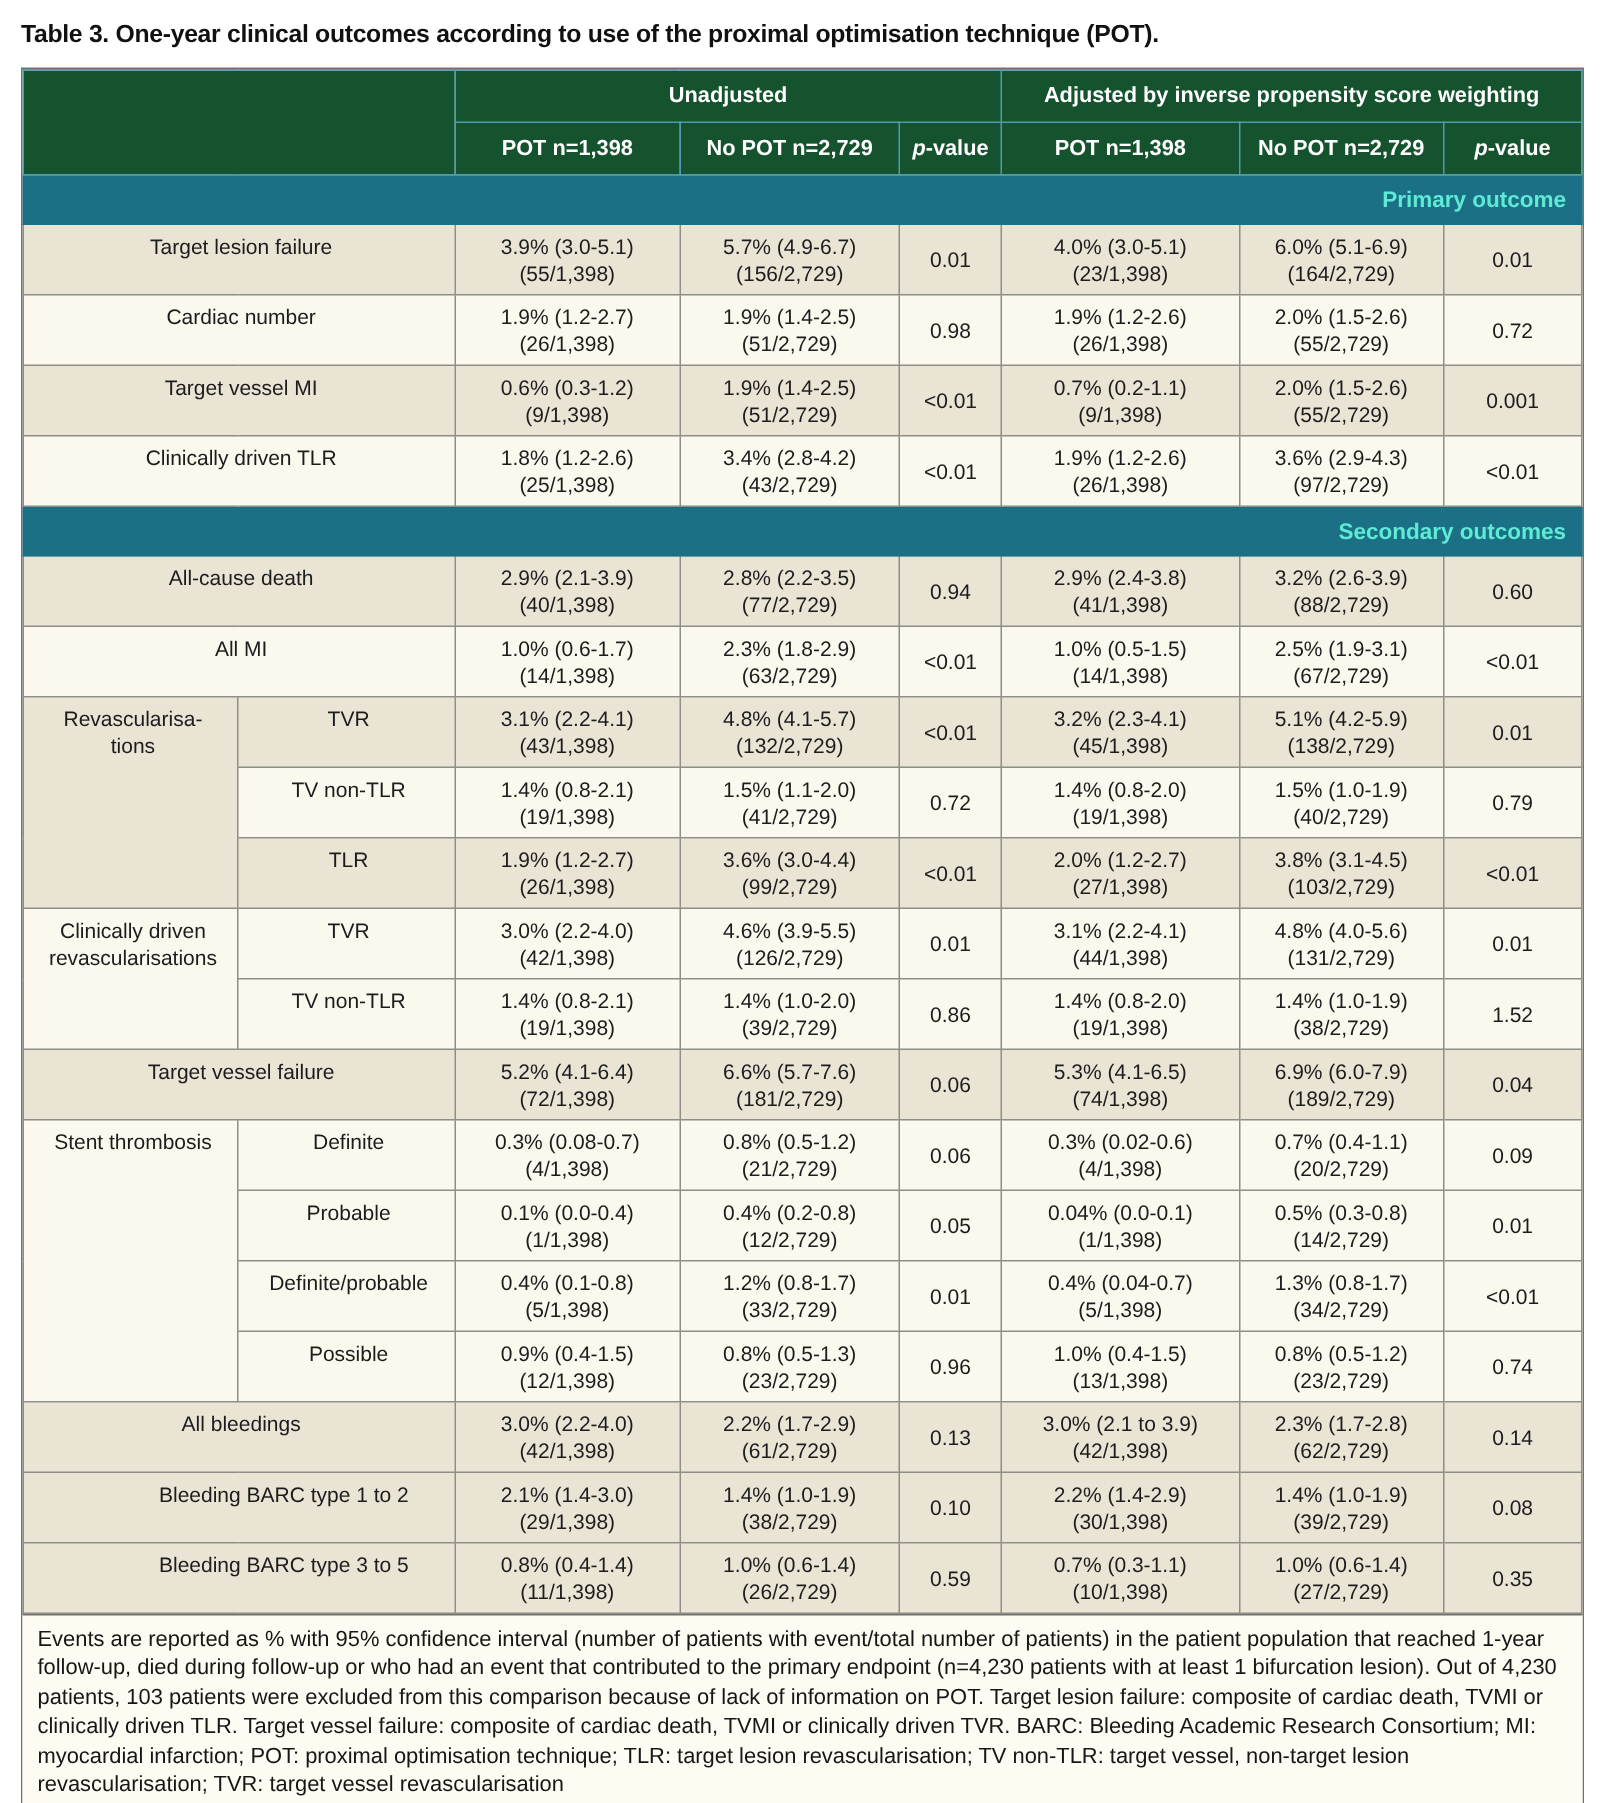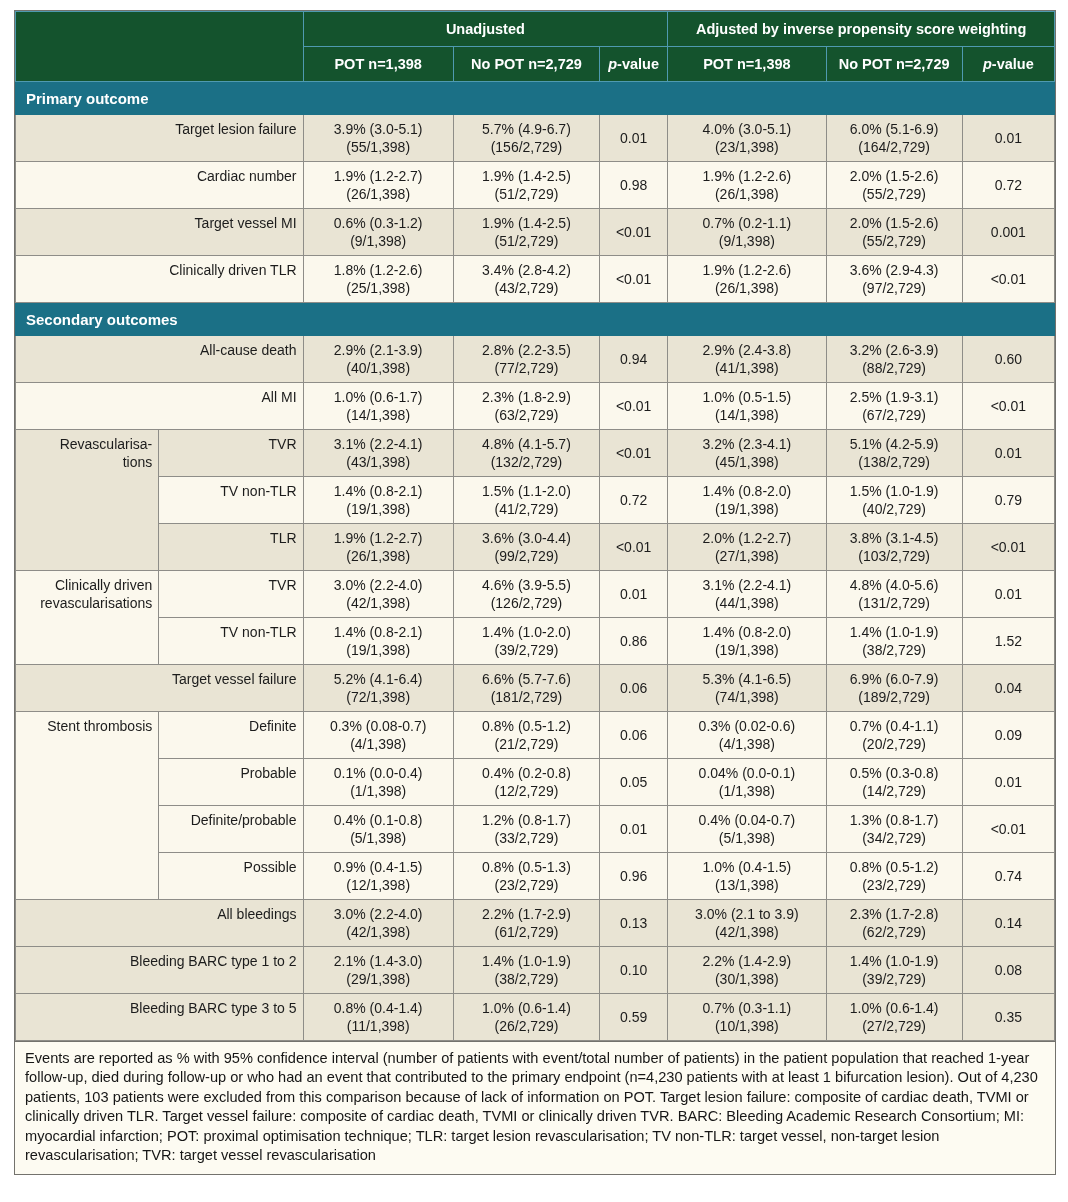--- a/index.html
+++ b/index.html
@@ -8,37 +8,38 @@
   .title{font-size:16.5px;font-weight:bold;letter-spacing:-0.2px;padding:4px 0 12px 0;color:#111;}
   .tablebox{border:1px solid #73726d;width:1040px;}
   table{border-collapse:collapse;width:100%;table-layout:fixed;}
   th,td{border:1px solid #8e8d88;}
   thead th{background:#14532d;color:#ffffff;font-size:14.5px;font-weight:bold;text-align:center;
            border:1px solid #4f9ab0;padding:4px 2px;}
   thead tr.h1 th{height:26px;}
   thead tr.h2 th{height:26px;}
   th.corner{border-right:1px solid #4f9ab0;}
   th .pit{font-style:italic;font-weight:bold;}
-  td.section{background:#1b7086;color:#ffffff;font-weight:bold;font-size:15px;text-align:left;
+  td.section{background:#1b7086;color:#5eead4;font-weight:bold;font-size:15px;text-align:right;
              padding:5px 10px;height:22px;border:1px solid #1b7086;}
   tr.data-row{height:47px;}
-  td.lbl{font-size:14px;text-align:right;vertical-align:top;padding:6px 6px 16px 9px;line-height:1.25;
+  td.lbl{font-size:14px;text-align:center;vertical-align:top;padding:6px 6px 16px 9px;line-height:1.25;
          white-space:pre-line;}
   td.lbl.indent{padding-left:66px;}
   td.val{font-size:14px;text-align:center;vertical-align:middle;line-height:1.3;white-space:pre-line;
          padding:2px 2px;}
   tr.beige td{background:#e9e4d4;}
   tr.cream td{background:#fbf8ed;}
   .footnote{border-top:1px solid #73726d;background:#fdfbf2;font-size:14.6px;line-height:1.33;
             padding:7px 10px 9px 10px;color:#161616;}
 </style>
 </head>
 <body>
 
 <div class="page">
+  <div class="title">Table 3. One-year clinical outcomes according to use of the proximal optimisation technique (POT).</div>
 
   <div class="tablebox">
     <table>
       <colgroup>
         <col style="width:143px">
           <col style="width:144px">
         <col style="width:150px">
           <col style="width:146px">
           <col style="width:68px">
         <col style="width:158px">

